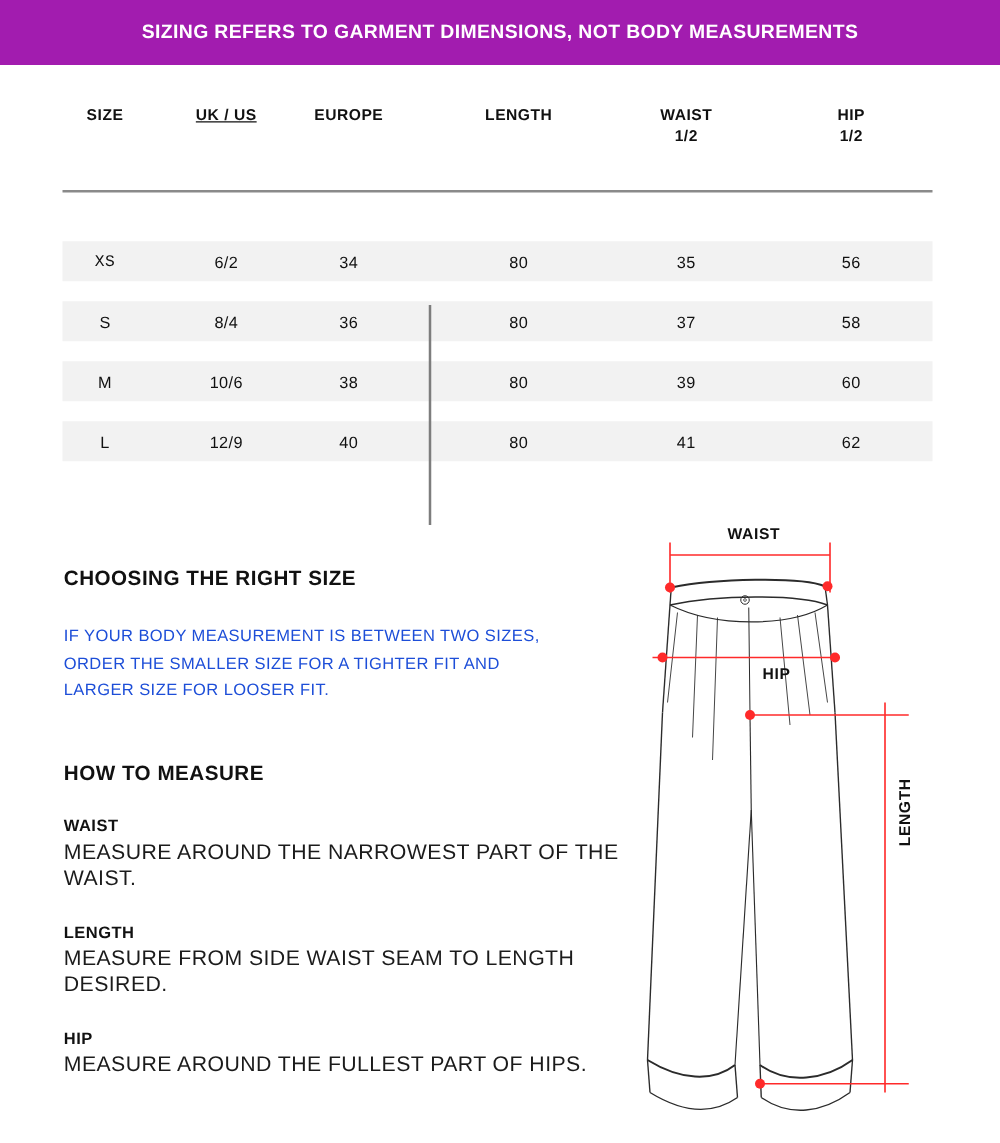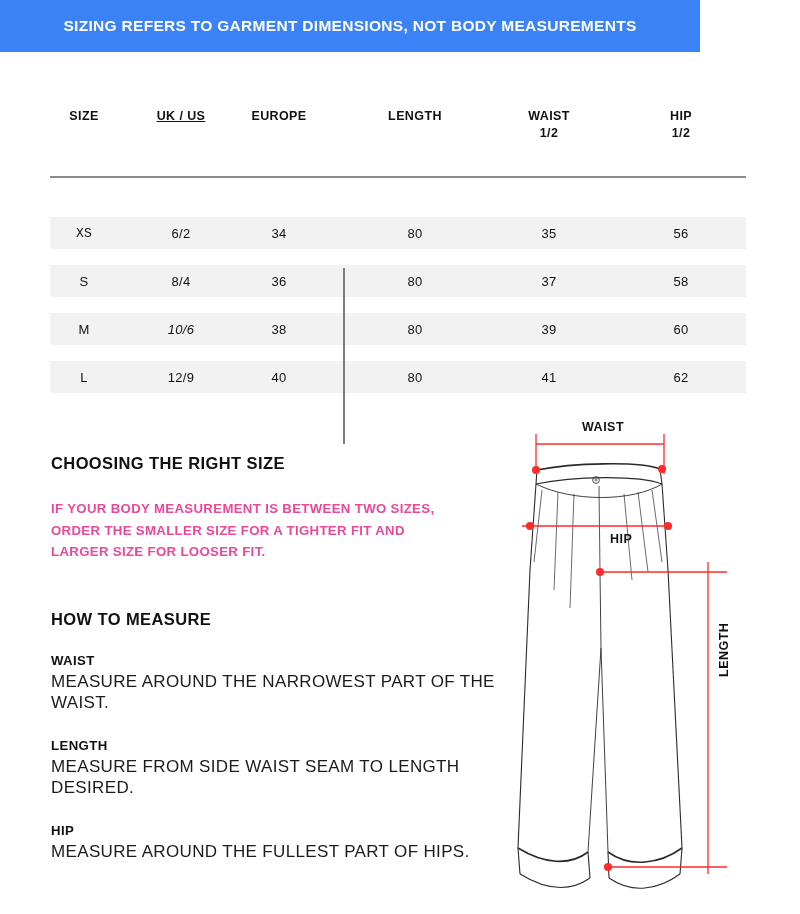--- a/index.html
+++ b/index.html
@@ -7,34 +7,34 @@
     width:800px; height:914px;
     background:#ffffff;
     font-family:"Liberation Sans", sans-serif;
     color:#1a1a1a;
     overflow:hidden;
   }
   #page { position:relative; width:800px; height:914px; background:#fff; }
 
   
   .banner {
-    position:absolute; left:0; top:0; width:700px; height:52px;
-    background:#3b82f6;
+    position:absolute; left:0; top:0; width:800px; height:52px;
+    background:#a21caf;
     display:flex; align-items:center; justify-content:center;
   }
   .banner-text {
     color:#ffffff;
     font-size:15.5px;
     font-weight:bold;
     letter-spacing:0.3px;
     white-space:nowrap;
   }
 
   
-  .table-wrap { position:absolute; left:0; top:68px; width:800px; height:340px;padding-left:12px; }
+  .table-wrap { position:absolute; left:0; top:44px; width:800px; height:340px;padding-left:12px; }
 
   .thead { position:absolute; left:50px; top:40px; width:696px; height:50px; }
   .th {
     position:absolute; top:0;
     font-size:12.5px; font-weight:bold; letter-spacing:0.4px;
     text-align:center; color:#111;
     line-height:17px;
   }
   .th .sub { display:block; font-weight:bold; }
 
@@ -59,21 +59,21 @@
     width:1.5px; height:176px;
     background:#7d7d7d;
   }
 
   
   .info { position:absolute; left:51px; top:418px; width:460px; }
   .sec-title {
     font-size:16.5px; font-weight:bold; letter-spacing:0.4px; color:#111;margin-top:36px;
   }
   .para {
-    font-size:13.2px; letter-spacing:0.35px; line-height:21.5px; color:#ec4899;font-weight:bold;
+    font-size:13.2px; letter-spacing:0.35px; line-height:21.5px; color:#1d4ed8;
   }
   .h-choosing { margin-bottom:0; }
   .p-choosing { margin-top:25px; }
   .h-measure { margin-top:47px; }
   .m-block { margin-top:22px; }
   .m-term {
     font-size:13.2px; font-weight:bold; letter-spacing:0.4px; color:#111;
     line-height:20px;
   }
   .m-desc {
@@ -146,21 +146,21 @@
         <div class="cell" style="left:0px;   width:68px;">S</div>
         <div class="cell" style="left:88px;  width:86px;">8/4</div>
         <div class="cell" style="left:184px; width:90px;">36</div>
         <div class="cell" style="left:320px; width:90px;">80</div>
         <div class="cell" style="left:454px; width:90px;">37</div>
         <div class="cell" style="left:586px; width:90px;">58</div>
       </div>
 
       <div class="row">
         <div class="cell" style="left:0px;   width:68px;">M</div>
-        <div class="cell" style="left:88px;  width:86px;font-style:italic;">10/6</div>
+        <div class="cell" style="left:88px;  width:86px;">10/6</div>
         <div class="cell" style="left:184px; width:90px;">38</div>
         <div class="cell" style="left:320px; width:90px;">80</div>
         <div class="cell" style="left:454px; width:90px;">39</div>
         <div class="cell" style="left:586px; width:90px;">60</div>
       </div>
 
       <div class="row">
         <div class="cell" style="left:0px;   width:68px;">L</div>
         <div class="cell" style="left:88px;  width:86px;">12/9</div>
         <div class="cell" style="left:184px; width:90px;">40</div>

